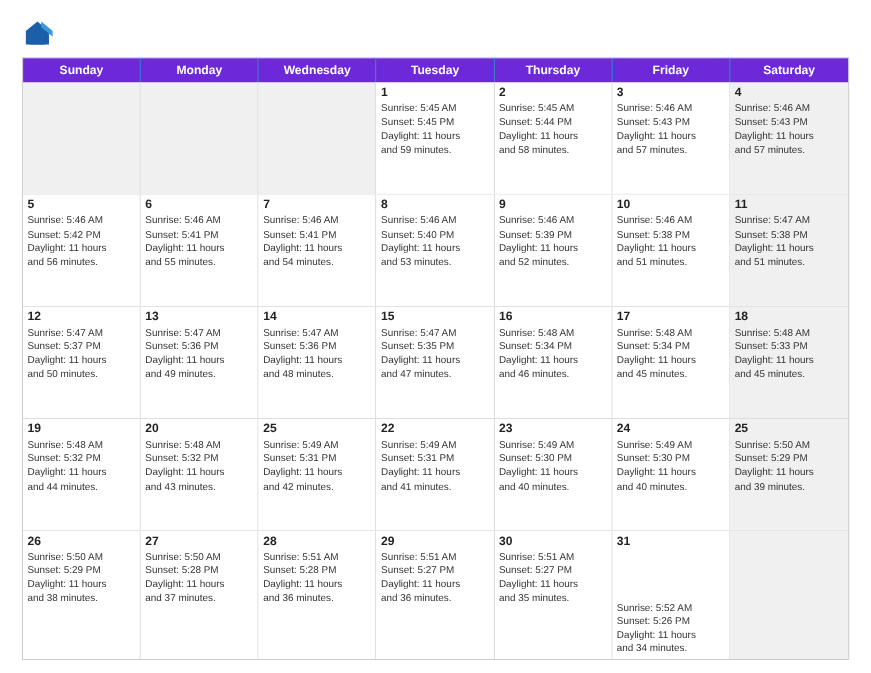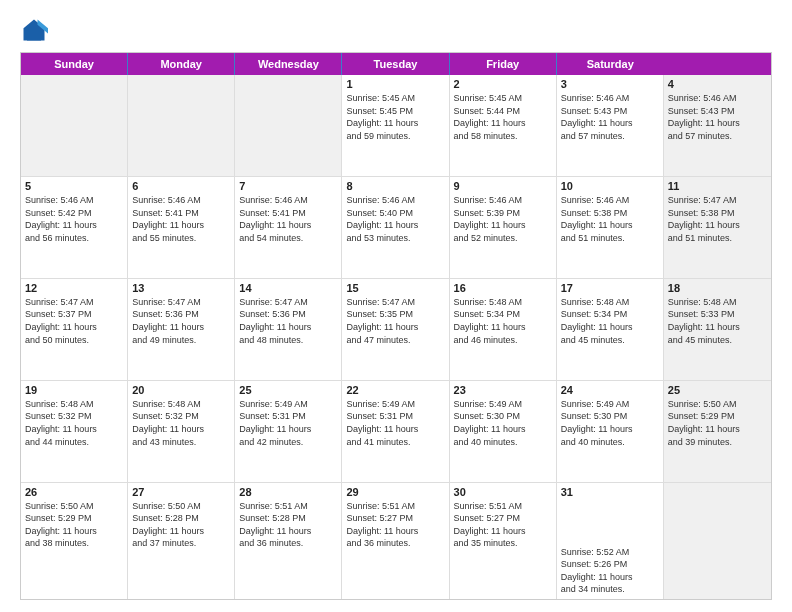--- a/index.html
+++ b/index.html
@@ -55,21 +55,21 @@
     }
     .calendar {
       flex: 1;
       display: flex;
       flex-direction: column;
       border: 1px solid #ccc;
     }
     .cal-header {
       display: grid;
       grid-template-columns: repeat(7, 1fr);
-      background: #a21caf;
+      background: #6d28d9;
     }
     .cal-header-cell {
       color: #fff;
       font-size: 11px;
       font-weight: bold;
       padding: 5px 4px;
       text-align: center;
       border-right: 1px solid #3a7fc8;
     }
     .cal-header-cell:last-child { border-right: none; }
@@ -130,20 +130,21 @@
       <div class="location"></div>
     </div>
   </div>
 
   <div class="calendar">
     <div class="cal-header">
     <div class="cal-header-cell">Sunday</div>
         <div class="cal-header-cell">Monday</div>
         <div class="cal-header-cell">Wednesday</div>
         <div class="cal-header-cell">Tuesday</div>
+        <div class="cal-header-cell">Thursday</div>
         <div class="cal-header-cell">Friday</div>
         <div class="cal-header-cell">Saturday</div>
       </div>
     <div class="cal-body">
     <div class="cal-row">
           <div class="cal-cell shaded empty"></div>
           <div class="cal-cell shaded empty"></div>
           <div class="cal-cell shaded empty"></div>
           <div class="cal-cell">
             <div class="day-num">1</div>

